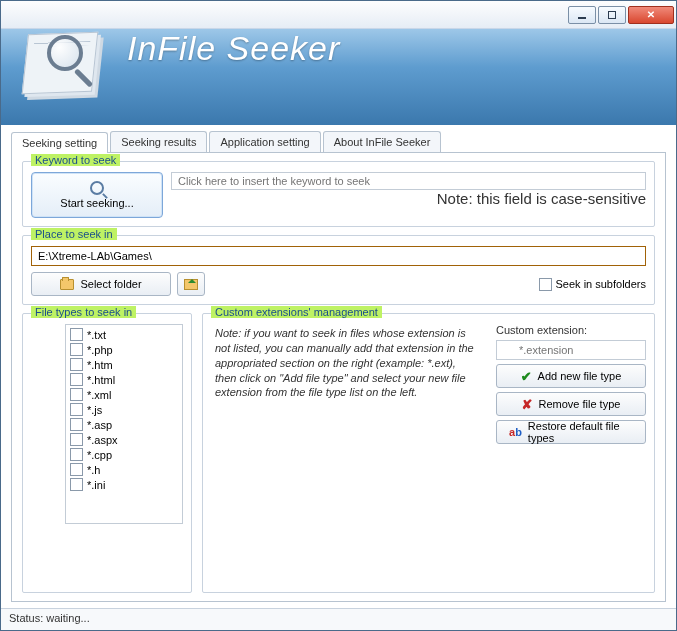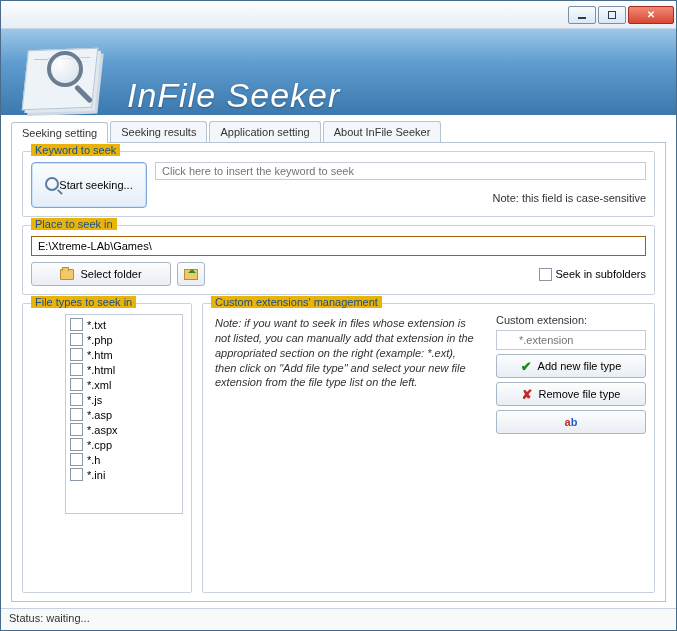--- a/index.html
+++ b/index.html
@@ -9,45 +9,45 @@
 .window { width: 677px; height: 631px; background: #fff; border: 1px solid #4a6a8a; display: flex; flex-direction: column; }
 .titlebar { height: 28px; background: linear-gradient(#fdfdfe, #e6edf5); display: flex; justify-content: flex-end; align-items: center; padding: 0 2px; border-bottom: 1px solid #c9d7e8; }
 .win-btn { width: 28px; height: 18px; margin-left: 2px; border: 1px solid #7a8fa6; border-radius: 2px; display: flex; align-items: center; justify-content: center; background: linear-gradient(#f7fbff,#dbe7f4); }
 .win-btn.close { width: 46px; background: linear-gradient(#f08a7a,#d9472f); border-color: #a02f1e; color:#fff; }
 .win-btn span { font-size: 10px; line-height: 1; }
 .min-glyph { width:8px; height:2px; background:#2b3c50; margin-top:6px;}
 .max-glyph { width:8px; height:8px; border:1px solid #2b3c50;}
 .x-glyph { font-weight:bold; font-size:12px; color:#fff;}
 
 
-.banner { height: 86px; background: linear-gradient(#9dc7e8 0%, #5e9ccf 40%, #3b78ad 100%); display:flex; align-items:flex-end; padding-left: 18px; color:#fff; }
+.banner { height: 96px; background: linear-gradient(#9dc7e8 0%, #5e9ccf 40%, #3b78ad 100%); display:flex; align-items:flex-start; padding-left: 18px; color:#fff; }
 .logo { width: 90px; height: 70px; margin-right: 18px; position:relative; }
 .paper-stack { position:absolute; width:70px; height:60px; left:6px; top:4px; background:#eef3f7; border:1px solid #b8c5d3; transform: skewX(-8deg) rotate(-2deg); box-shadow: 3px 3px 0 #dfe7ef, 6px 6px 0 #cfd9e3; }
 .paper-stack::before{content:"";position:absolute;top:8px;left:6px;right:6px;height:4px;background:repeating-linear-gradient(#b8c5d3 0 1px, transparent 1px 4px);}
 .magnifier { position:absolute; left:28px; top:6px; width:36px; height:36px; border:4px solid #6b7d91; border-radius:50%; background: radial-gradient(circle at 30% 30%, rgba(255,255,255,.9), rgba(180,200,220,.4)); }
 .magnifier::after{content:"";position:absolute;width:5px;height:22px;background:#6b7d91;left:30px;top:28px;transform:rotate(-45deg);border-radius:2px;}
 .app-title { font-size: 34px; font-weight: 300; letter-spacing: 1px; text-shadow: 0 1px 2px rgba(0,0,0,.3); font-style: italic; }
 
 
 .tabstrip { display:flex; padding: 6px 10px 0 10px; background:#fff; }
 .tab { padding: 4px 10px; border:1px solid #b7c3d0; border-bottom:none; margin-right:2px; background:#f3f6fa; color:#333; border-radius:3px 3px 0 0; cursor:pointer;}
 .tab.active { background:#fff; position:relative; top:1px; }
 .tab-content { flex:1; margin: 0 10px 6px 10px; border:1px solid #b7c3d0; padding: 8px 10px; display:flex; flex-direction:column; gap:8px; overflow:hidden;}
 
 
 .group { border:1px solid #c8d2de; border-radius:2px; padding: 10px 8px 8px 8px; position:relative; }
-.group-title { position:absolute; top:-8px; left:8px; background:#eab308; padding: 0 4px; color:#1a4e8a; }
+.group-title { position:absolute; top:-8px; left:8px; background:#bef264; padding: 0 4px; color:#1a4e8a; }
 
 
 .keyword-row { display:flex; gap:8px; align-items:flex-start; }
-.seek-btn { width:116px; height:46px; border:1px solid #7da7d9; border-radius:4px; background: linear-gradient(#fafdff,#e4eef8); display:flex; flex-direction:row; align-items:center; justify-content:center; box-shadow: inset 0 0 0 1px #cfe3f7; cursor:pointer;}
+.seek-btn { width:132px; height:46px; border:1px solid #7da7d9; border-radius:4px; background: linear-gradient(#fafdff,#e4eef8); display:flex; flex-direction:column; align-items:center; justify-content:center; box-shadow: inset 0 0 0 1px #cfe3f7; cursor:pointer;}
 .seek-btn .icon { width:14px; height:14px; border:2px solid #5a7ca3; border-radius:50%; position:relative; margin-bottom:2px;}
 .seek-btn .icon::after{content:"";position:absolute;width:2px;height:6px;background:#5a7ca3;left:12px;top:10px;transform:rotate(-45deg);}
 .keyword-input { flex:1; height:20px; border:1px solid #c3ccd6; padding:2px 6px; color:#888; background:#fff;}
-.note-right { text-align:right; color:#333; margin-top:12px; font-size:11px;}
+.note-right { text-align:right; color:#333; margin-top:0; font-size:15px;}
 
 
 .path-input { width:100%; height:20px; border:1px solid #a16207; padding:2px 6px; margin-bottom:6px;}
 .folder-row { display:flex; align-items:center; gap:6px; }
 .btn { height:24px; border:1px solid #a9b6c5; border-radius:3px; background:linear-gradient(#fdfdfd,#e9eef4); padding: 0 12px; display:inline-flex; align-items:center; gap:6px; cursor:pointer;}
 .btn-wide { width:140px; justify-content:center; }
 .icon-btn { width:28px; justify-content:center; padding:0;}
 .spacer { flex:1; }
 .checkbox-row { display:flex; align-items:flex-start; gap:4px; }
 .chk { width:13px; height:13px; border:1px solid #8a99aa; background:#fff;}
@@ -204,20 +204,21 @@
             <div class="btn btn-full">
               <span class="i-check">✔</span>
               <span>Add new file type</span>
             </div>
             <div class="btn btn-full">
               <span class="i-x">✘</span>
               <span>Remove file type</span>
             </div>
             <div class="btn btn-full">
               <span class="i-ab"><span class="a">a</span><span class="b">b</span></span>
+              <span>Restore default file types</span>
             </div>
           </div>
         </div>
       </div>
     </div>
 
   </div>
 
   <div class="statusbar">
     <span>Status: waiting...</span>

